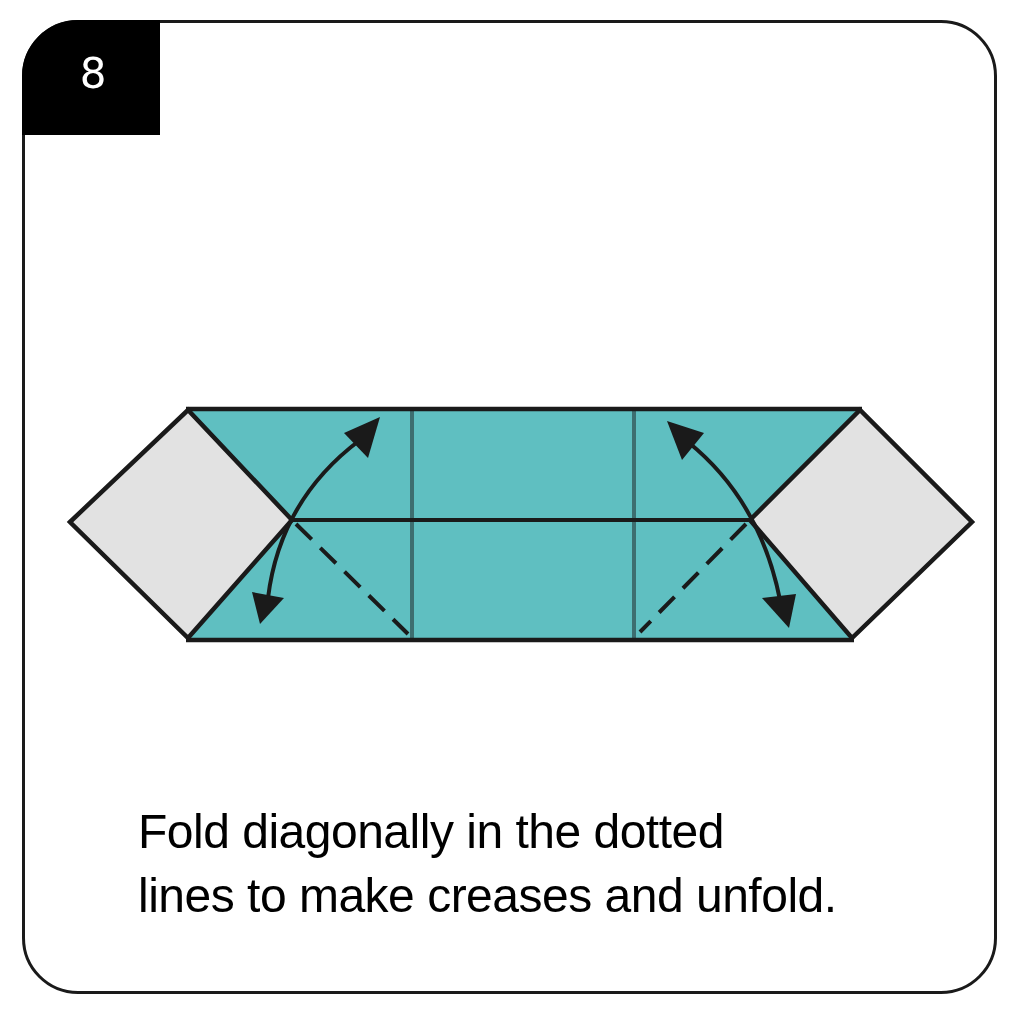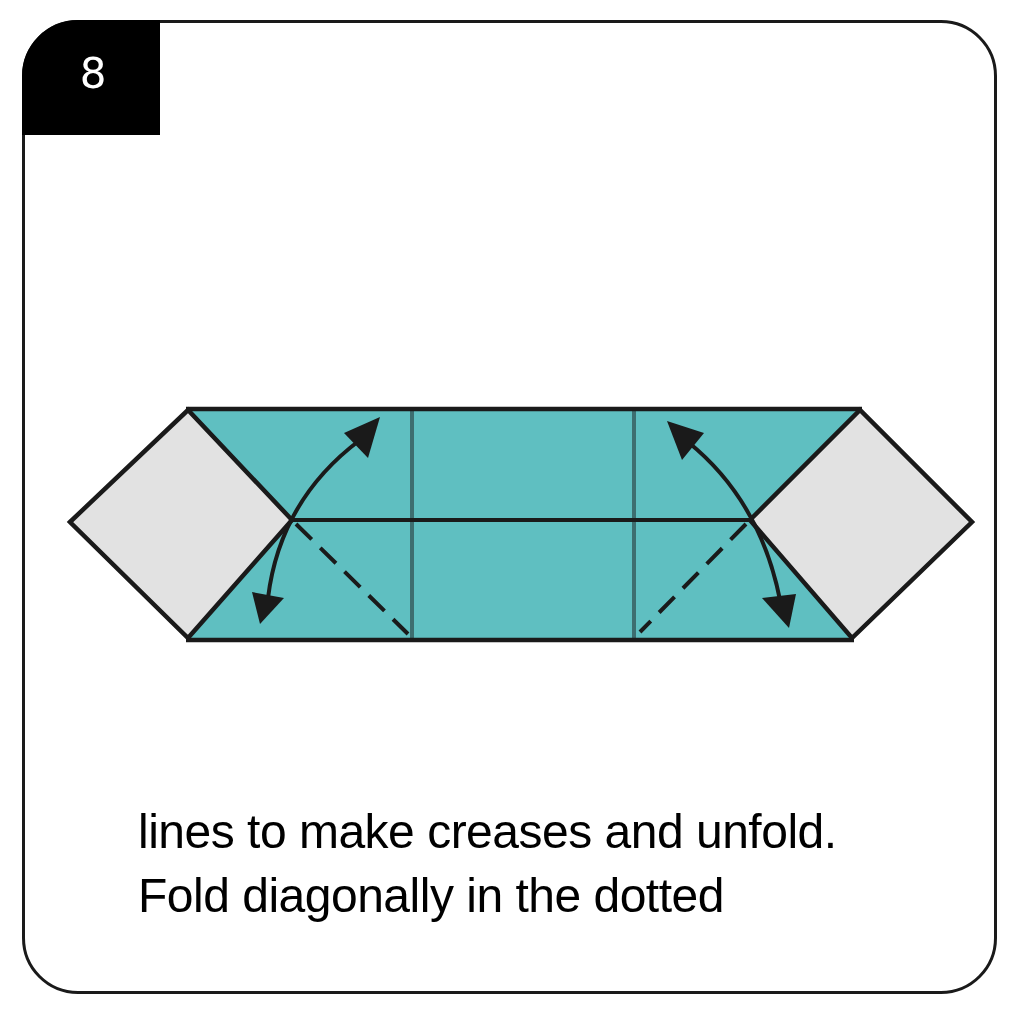--- a/index.html
+++ b/index.html
@@ -65,15 +65,15 @@
   </g>
 
   <g>
     <path d="M 688 442 Q 760 500 780 600" fill="none" stroke="#1a1a1a" stroke-width="4"></path>
     <polygon points="667,421 704,433 682,460" fill="#1a1a1a"></polygon>
     <polygon points="789,628 762,598 796,594" fill="#1a1a1a"></polygon>
   </g>
 </svg>
 
 <div class="caption">
+  <span>Fold diagonally in the dotted</span>
   <span>lines to make creases and unfold.</span>
-  <span>Fold diagonally in the dotted</span>
 </div>
 
 </body></html>

